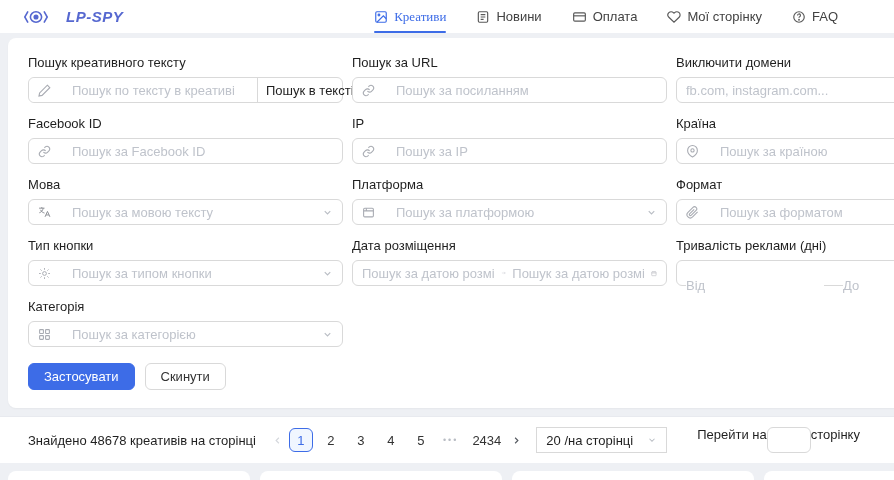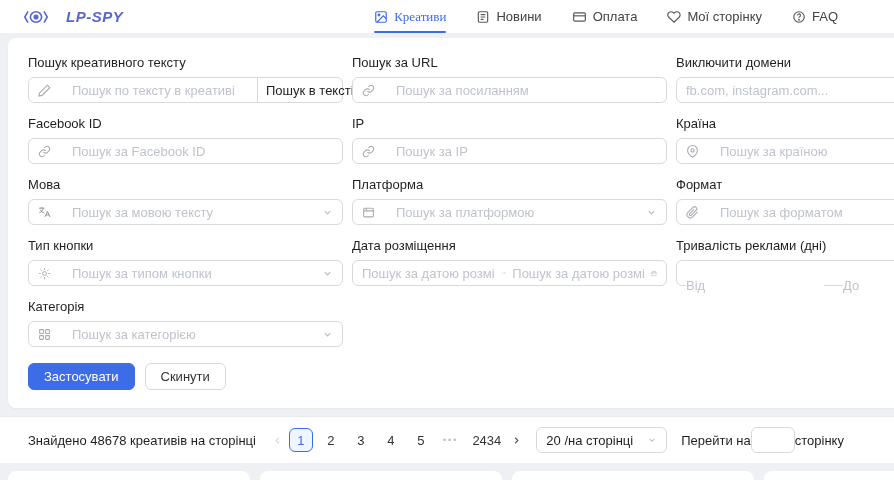--- a/index.html
+++ b/index.html
@@ -53,23 +53,23 @@
   .btn-default { background:#fff; color:#333; border:1px solid #d9d9d9; }
   
   .pager { background:#fff; padding:0 8px 0 28px; height:47px; display:flex; align-items:center;
            gap:6px; border-top:1px solid #e8eaef; }
   .pager-summary { font-size:13px; color:#1f1f1f; margin-right:10px; white-space:nowrap; }
   .page-item { min-width:24px; height:24px; display:flex; align-items:center; justify-content:center;
                font-size:13px; color:#333; border-radius:6px; padding:0 4px; cursor:pointer; }
   .page-item.active { border:1px solid #3d6ce7; color:#3d6ce7; background:#f0f6ff; }
   .page-dots { color:#b9bdc4; font-size:9px; letter-spacing:2px; padding:0 4px; }
   .page-size { display:flex; align-items:center; gap:14px; height:26px; border:1px solid #d9d9d9;
-               border-radius:6px; padding:0 9px; font-size:13px; color:#1f1f1f; margin-left:8px;
+               border-radius:0; padding:0 9px; font-size:13px; color:#1f1f1f; margin-left:8px;
                white-space:nowrap; cursor:pointer; }
-  .goto { display:flex; align-items:center; gap:0; font-size:13px; color:#1f1f1f; margin-left:8px; }
+  .goto { display:flex; gap:0; font-size:13px; color:#1f1f1f; margin-left:24px; }
   .goto input { width:44px; height:26px; border:1px solid #d9d9d9; border-radius:6px; outline:none;
                 padding:0 6px; font-size:13px; }
   
   .cards { background:#eef0f4; padding:8px 8px 0; display:flex; gap:10px; width:1014px; }
   .card { background:#fff; border-radius:8px 8px 0 0; width:242px; flex:none; padding:10px 10px 0; }
 </style>
 </head>
 <body>
 
 <div class="header">

